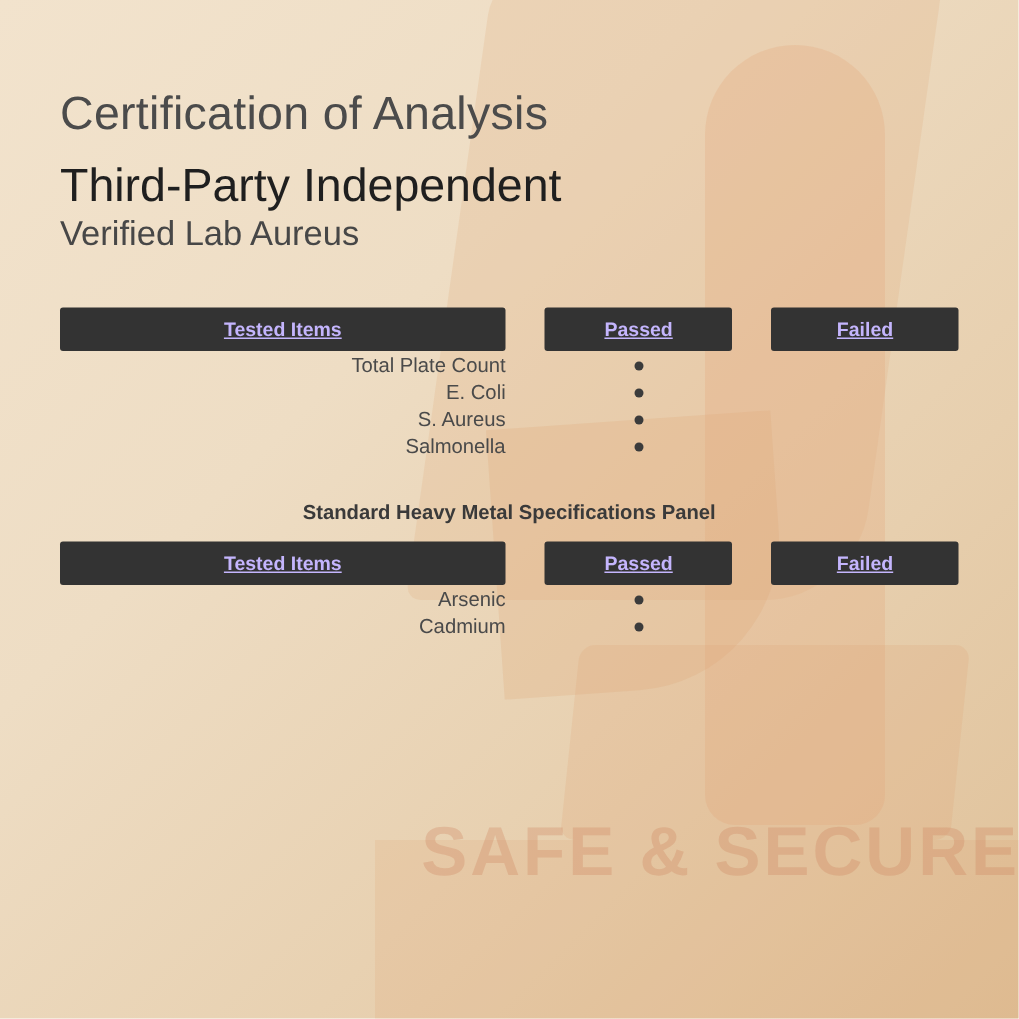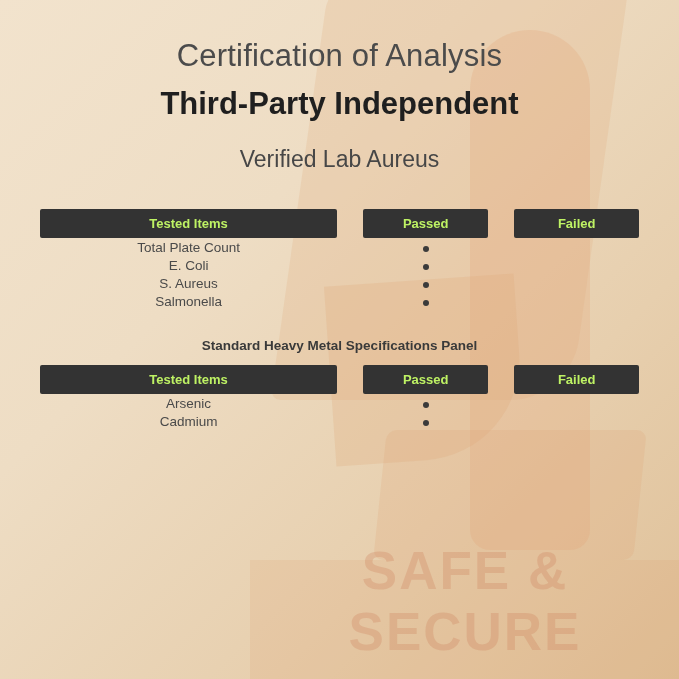--- a/index.html
+++ b/index.html
@@ -64,50 +64,50 @@
     top: 560px;
     width: 430px;
     height: 120px;
     background: rgba(219, 158, 112, 0.18);
   }
   .wm-text {
     position: absolute;
     left: 250px;
     top: 540px;
     width: 430px;
-    font-size: 53px;
+    font-size: 46px;
     font-weight: bold;
     letter-spacing: 2px;
     color: rgba(206, 128, 92, 0.30);
     font-family: "Liberation Sans", sans-serif;
-    text-align: center;
+    text-align: right;
     pointer-events: none;
   }
 
   .content {
     position: relative;
     z-index: 5;
     padding: 0 40px;
   }
 
   .title-block {
-    text-align: center;
-    padding-top: 38px;
+    text-align: left;
+    padding-top: 58px;
   }
   .title-line-1 {
     font-size: 31px;
     color: #4b4b4b;
     letter-spacing: 0.2px;
     margin-bottom: 12px;
   }
   .title-line-2 {
     font-size: 31px;
-    font-weight: bold;
+    font-weight: normal;
     color: #1f1f1f;
-    margin-bottom: 24px;
+    margin-bottom: 0;
   }
   .title-line-3 {
     font-size: 23px;
     color: #474747;
   }
 
   .panel {
     margin: 0 auto;
   }
   .panel-1 { margin-top: 36px; }
@@ -124,42 +124,43 @@
   .table {
     width: 100%;
     border-collapse: separate;
     border-spacing: 0;
   }
   .hdr-row td {
     padding: 0;
   }
   .hdr-cell {
     background: #333333;
-    color: #bef264;
+    color: #c4b5fd;
     font-size: 13px;
     font-weight: bold;
     text-align: center;
     padding: 7px 4px;
     border-radius: 2px;
+    text-decoration: underline;
   }
   .hdr-gap {
     width: 22px;
   }
   .col-item { width: 248px; }
   .col-pass { width: 104px; }
   .col-fail { width: 104px; }
 
   .body-row td {
     padding: 0;
   }
   .item-cell {
     font-size: 13.5px;
     color: #4a4a4a;
     padding: 9px 0 9px 16px;
-    text-align: center;
+    text-align: right;
   }
   .dot-cell {
     text-align: center;
     padding: 9px 0;
   }
   .dot {
     display: inline-block;
     width: 6px;
     height: 6px;
     border-radius: 50%;

